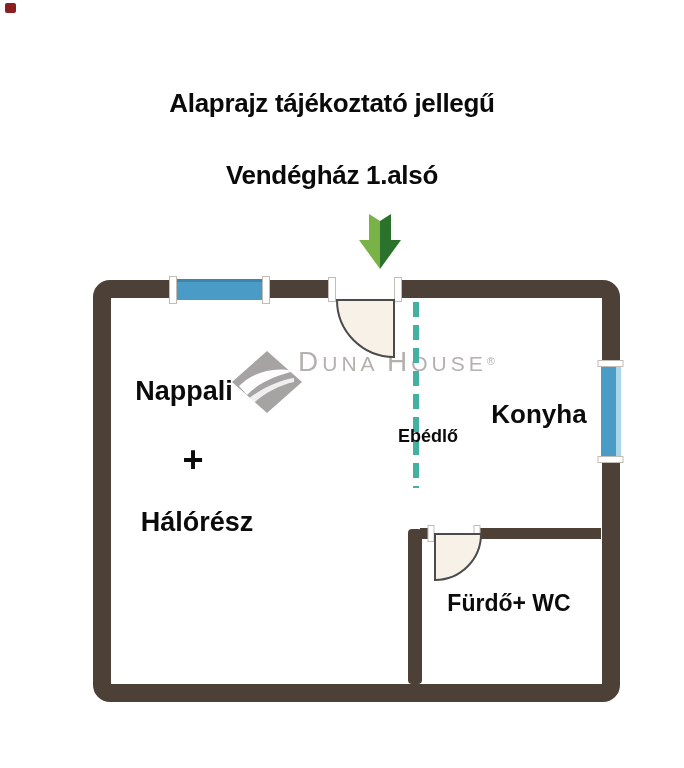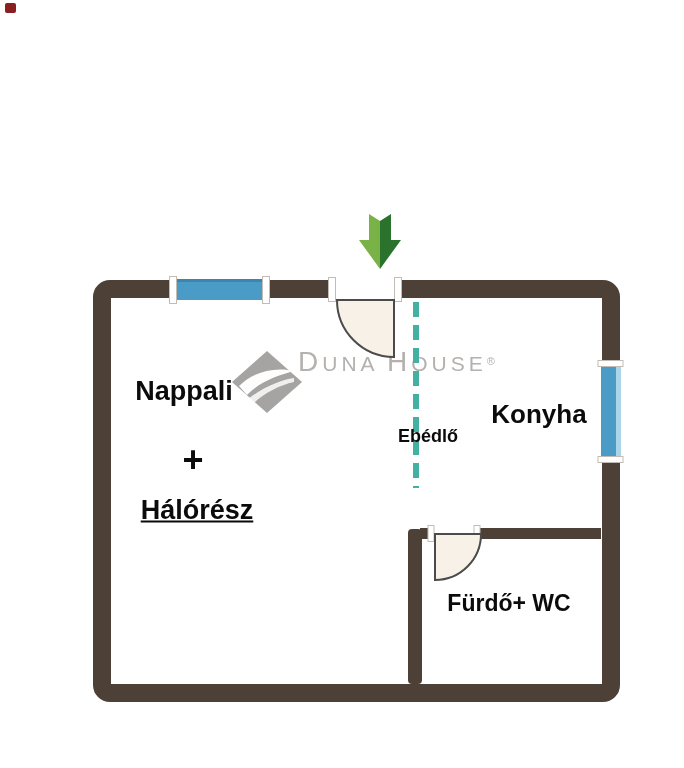--- a/index.html
+++ b/index.html
@@ -36,32 +36,34 @@
   .wm-text{left:298px;top:346px;font-family:Liberation Sans, sans-serif;
            color:var(--watermark);letter-spacing:4px;white-space:nowrap;}
   .wm-big{font-size:28px;}
   .wm-small{font-size:21px;}
   .wm-reg{font-size:11px;vertical-align:super;letter-spacing:0;}
   
   .lbl{position:absolute;transform:translate(-50%,-50%);font-weight:bold;color:#0b0b0b;
        white-space:nowrap;z-index:3;}
   .lbl-living  {left:184px;top:391px;font-size:27px;}
   .lbl-plus    {left:193px;top:460px;font-size:36px;}
-  .lbl-sleeping{left:197px;top:510px;font-size:27px;text-decoration:underline;}
+  .lbl-sleeping{left:197px;top:522px;font-size:27px;}
   .lbl-dining  {left:428px;top:436px;font-size:18px;}
   .lbl-kitchen {left:539px;top:414px;font-size:26px;}
   .lbl-bath    {left:509px;top:603px;font-size:23px;}
 </style>
 </head>
 <body>
 
 <div class="stage">
 
   <div class="corner-mark"></div>
 
+  <div class="heading title">Alaprajz tájékoztató jellegű</div>
+  <div class="heading subtitle">Vendégház 1.alsó</div>
 
   <svg class="arrow-svg" viewBox="0 0 46 57">
     <polygon class="arrow-left" points="12,1 23,8 23,56 2,27 12,27"></polygon>
     <polygon class="arrow-right" points="23,8 34,1 34,27 44,27 23,56"></polygon>
   </svg>
 
   <svg class="wm wm-logo" style="position:absolute" viewBox="0 0 70 62">
     <polygon class="wm-diamond" points="35,0 70,31 35,62 0,31"></polygon>
     <path class="wm-swoosh" d="M7,35 C20,22 40,15 63,20 C45,24 26,32 15,44 Z"></path>
     <path class="wm-swoosh" style="opacity:.85" d="M16,48 C30,37 48,29 62,27 L62,31 C48,34 32,42 22,52 Z"></path>

